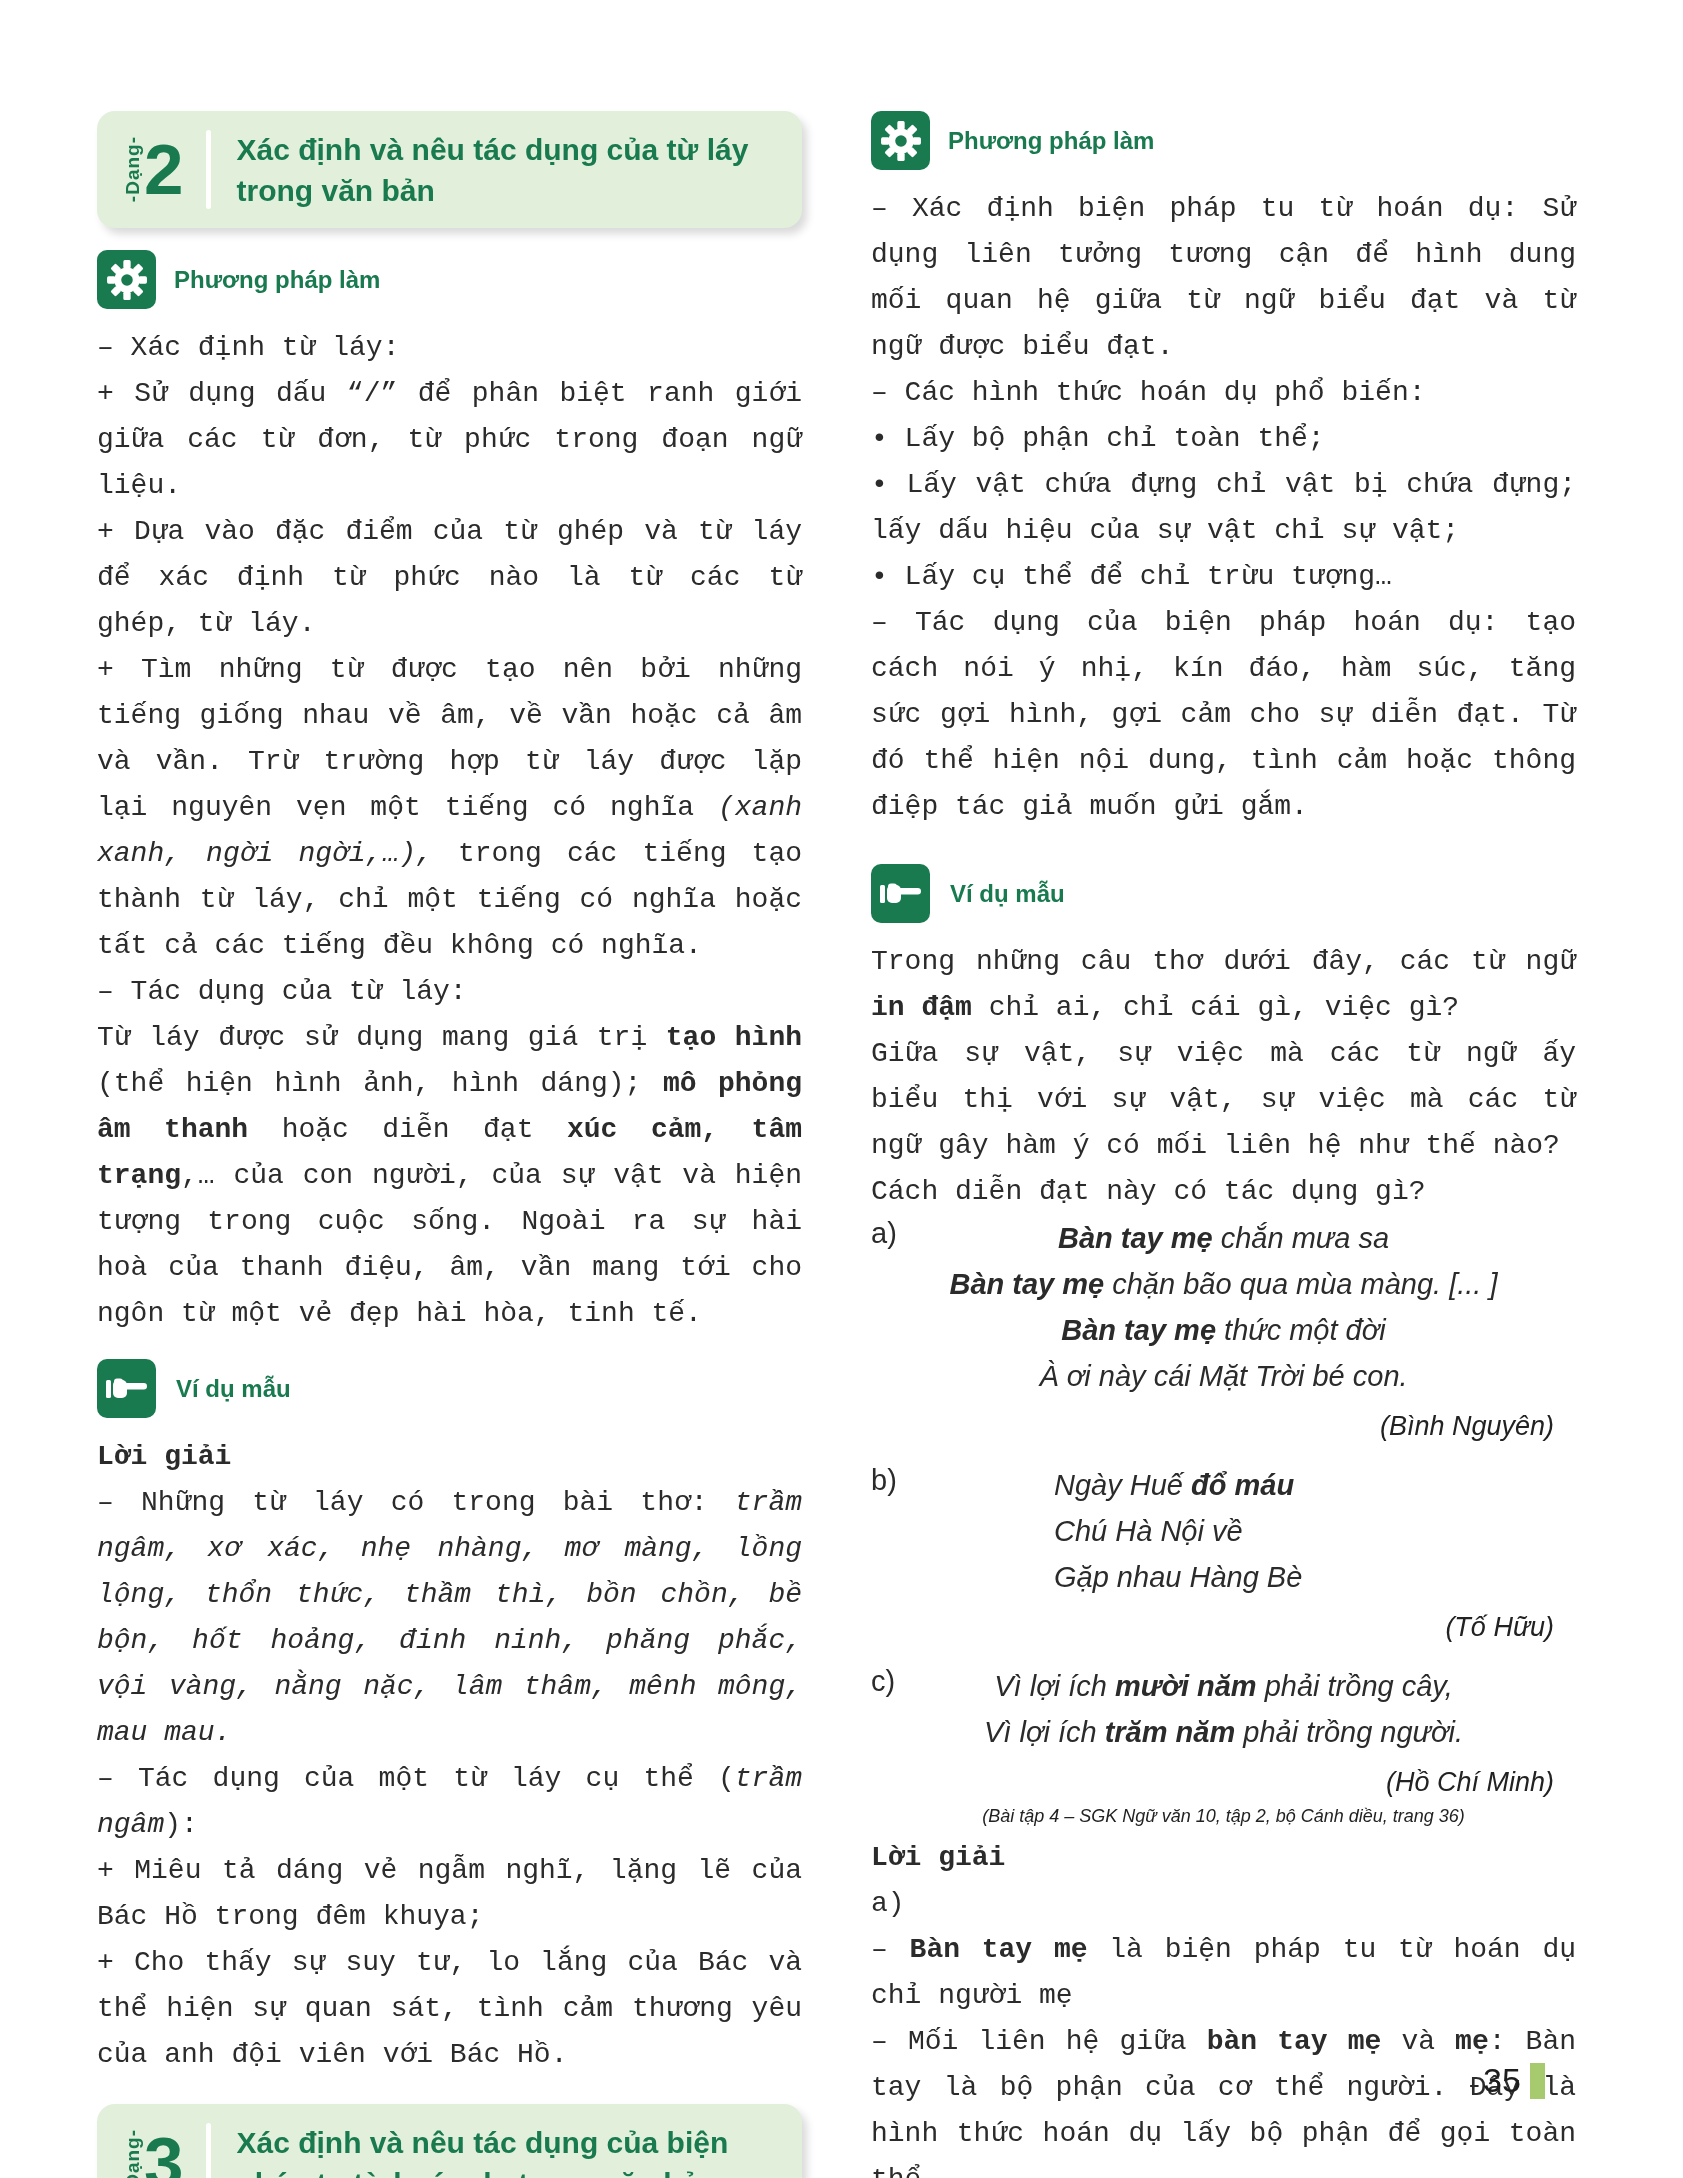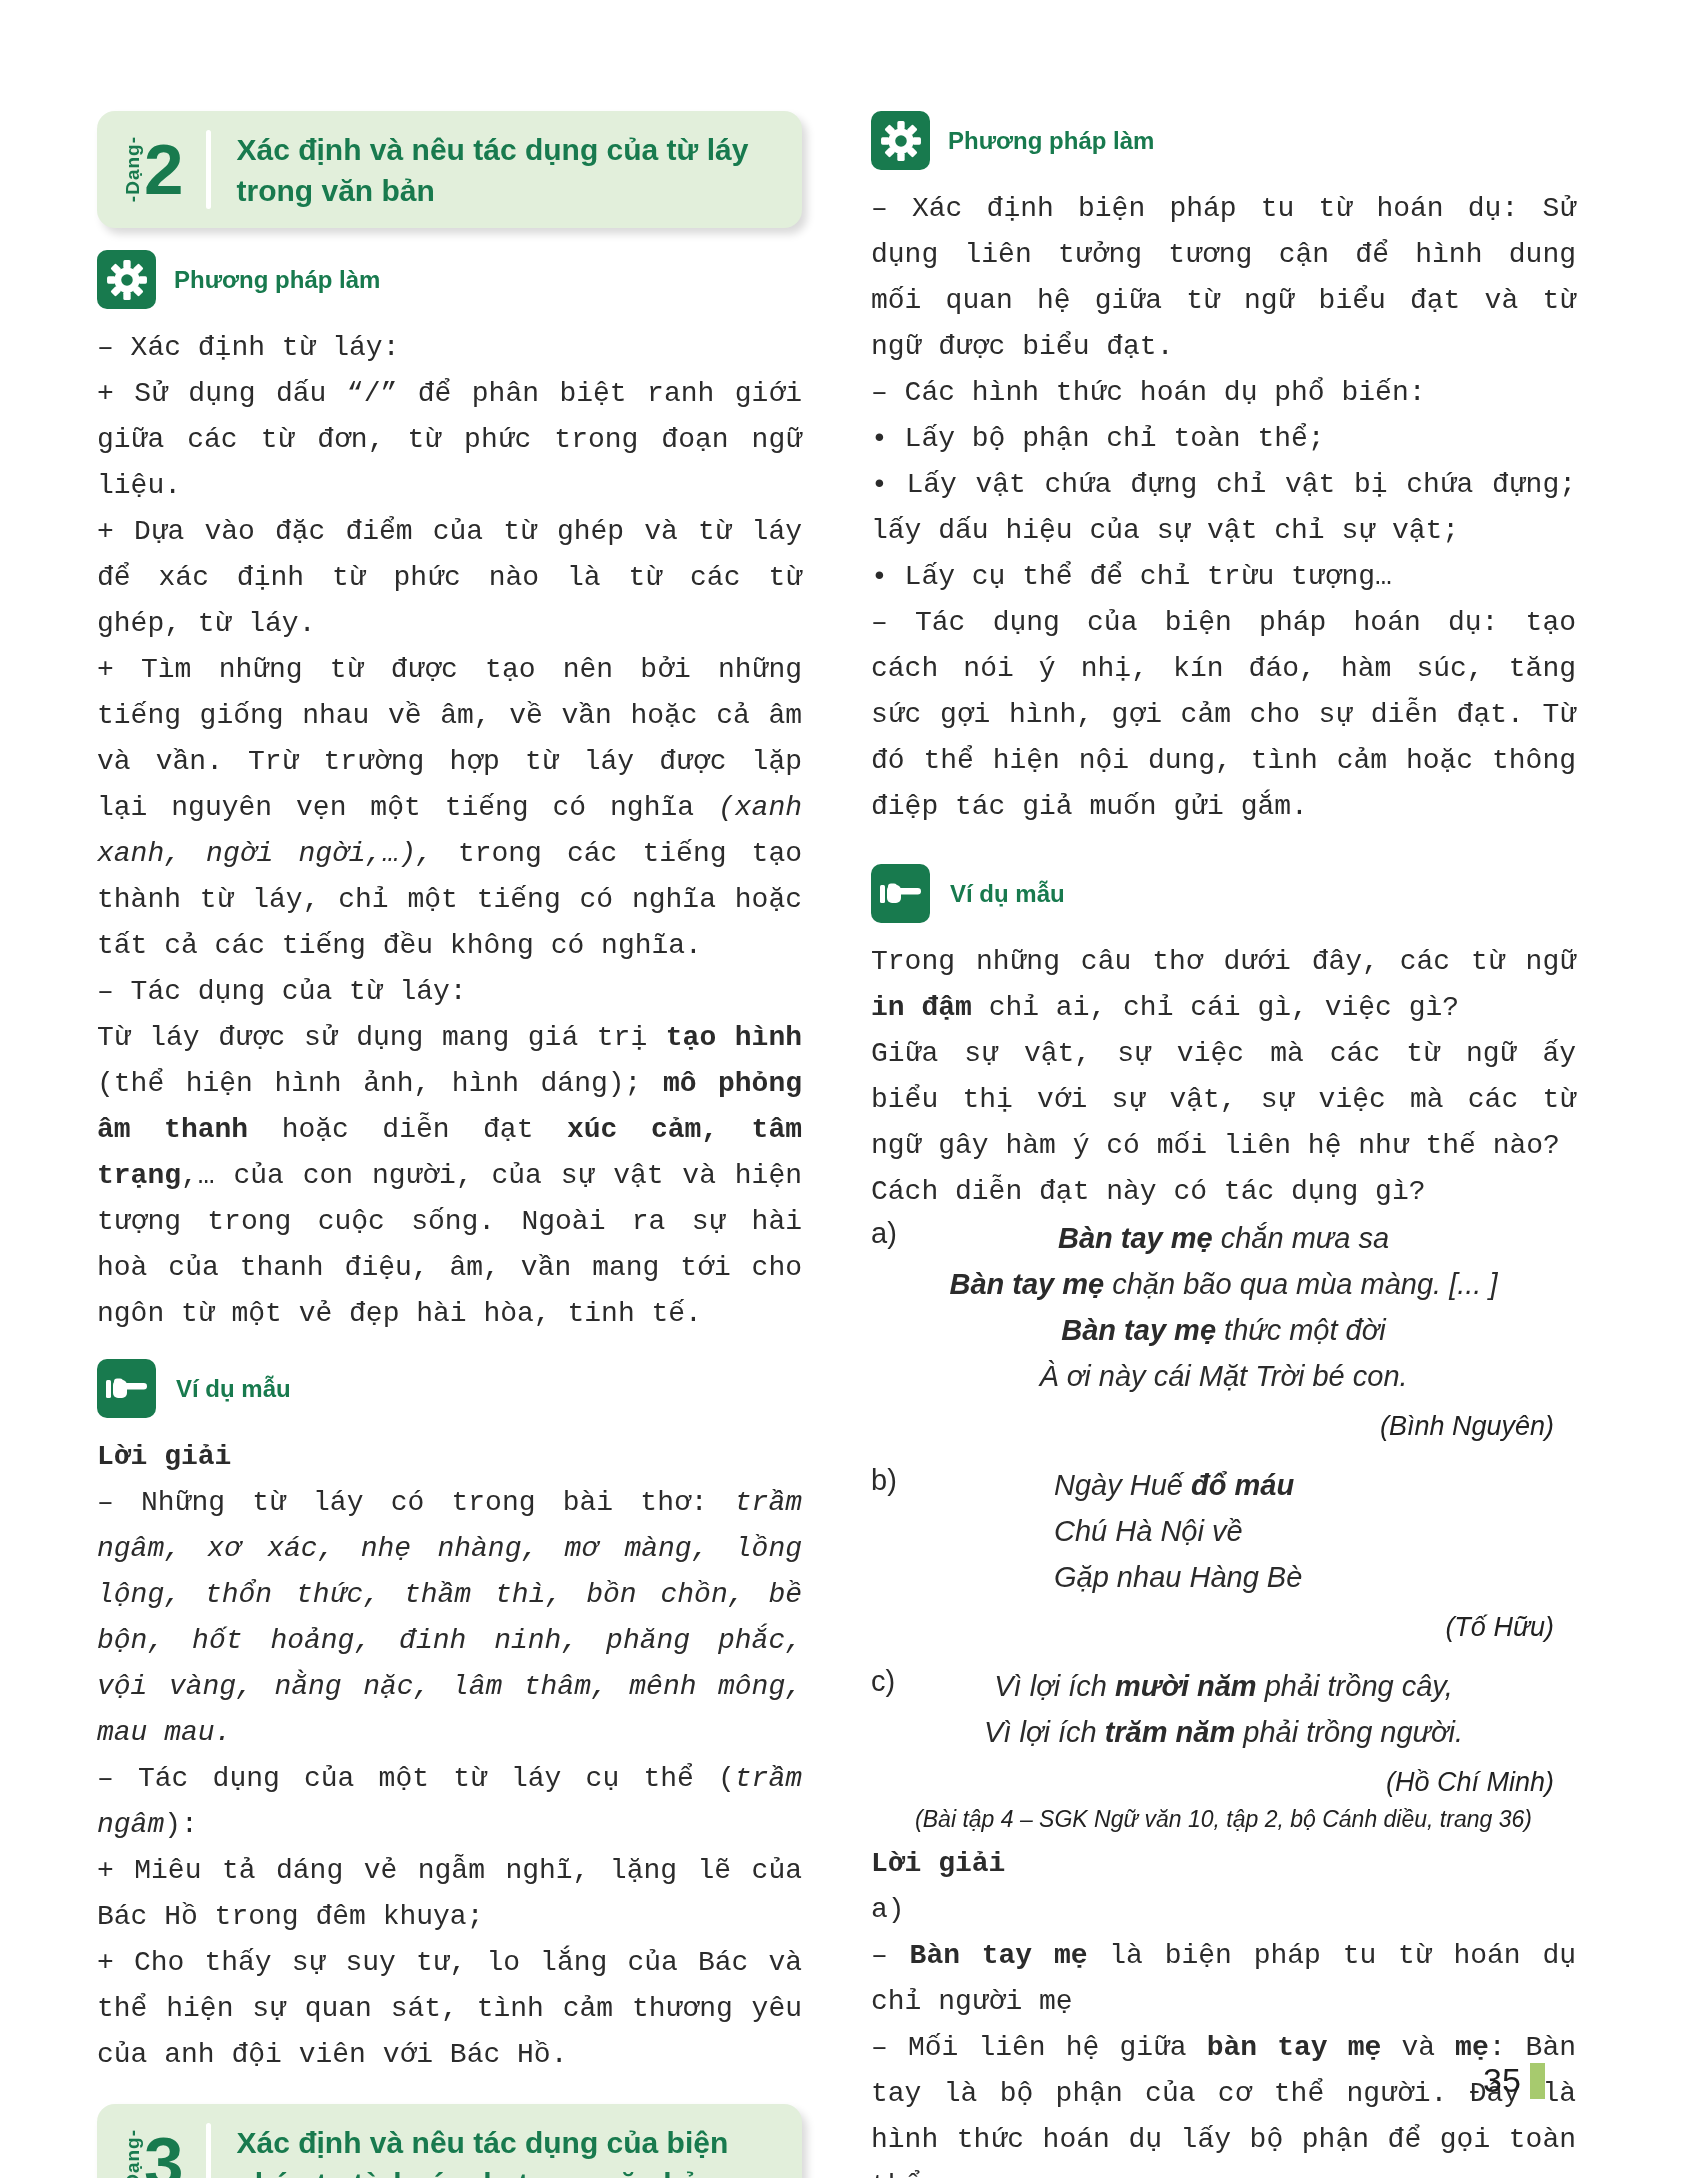--- a/index.html
+++ b/index.html
@@ -78,21 +78,21 @@
   .poem{position:relative;margin:0;}
   .poem-label{position:absolute;left:0;top:2px;font-size:29px;}
   .poem-line{font-size:29px;line-height:46px;text-align:center;}
   .poem.indent .poem-line{text-align:left;padding-left:183px;}
   .poem-author{
     text-align:right;padding-right:22px;
     font-size:27px;font-style:italic;
     margin:12px 0 20px 0;color:#222;
   }
   .citation{
-    font-size:23px;font-style:italic;text-align:center;
+    font-size:18px;font-style:italic;text-align:center;
     margin:4px 0 8px 0;color:#222;
   }
 
   
   .page-footer{
     position:absolute;left:1483px;top:2061px;
     display:flex;align-items:center;gap:9px;
   }
   .page-num{font-size:34px;color:#1d1d1d;}
   .page-bar{width:15px;height:36px;background:var(--bar);}

